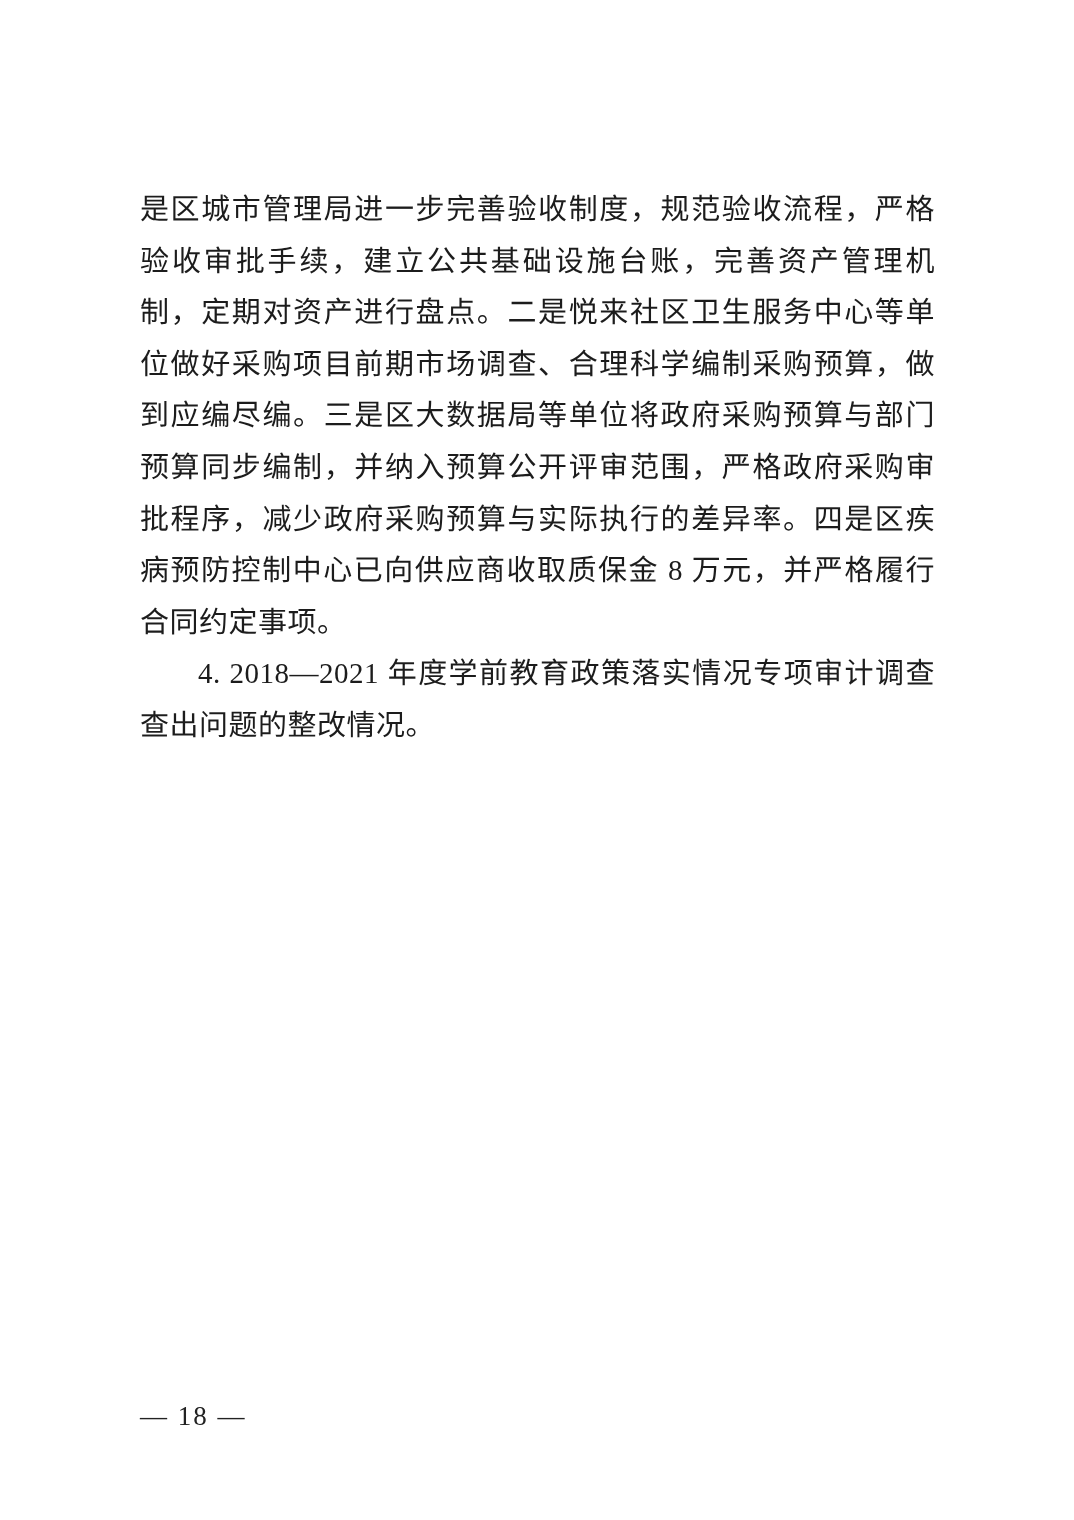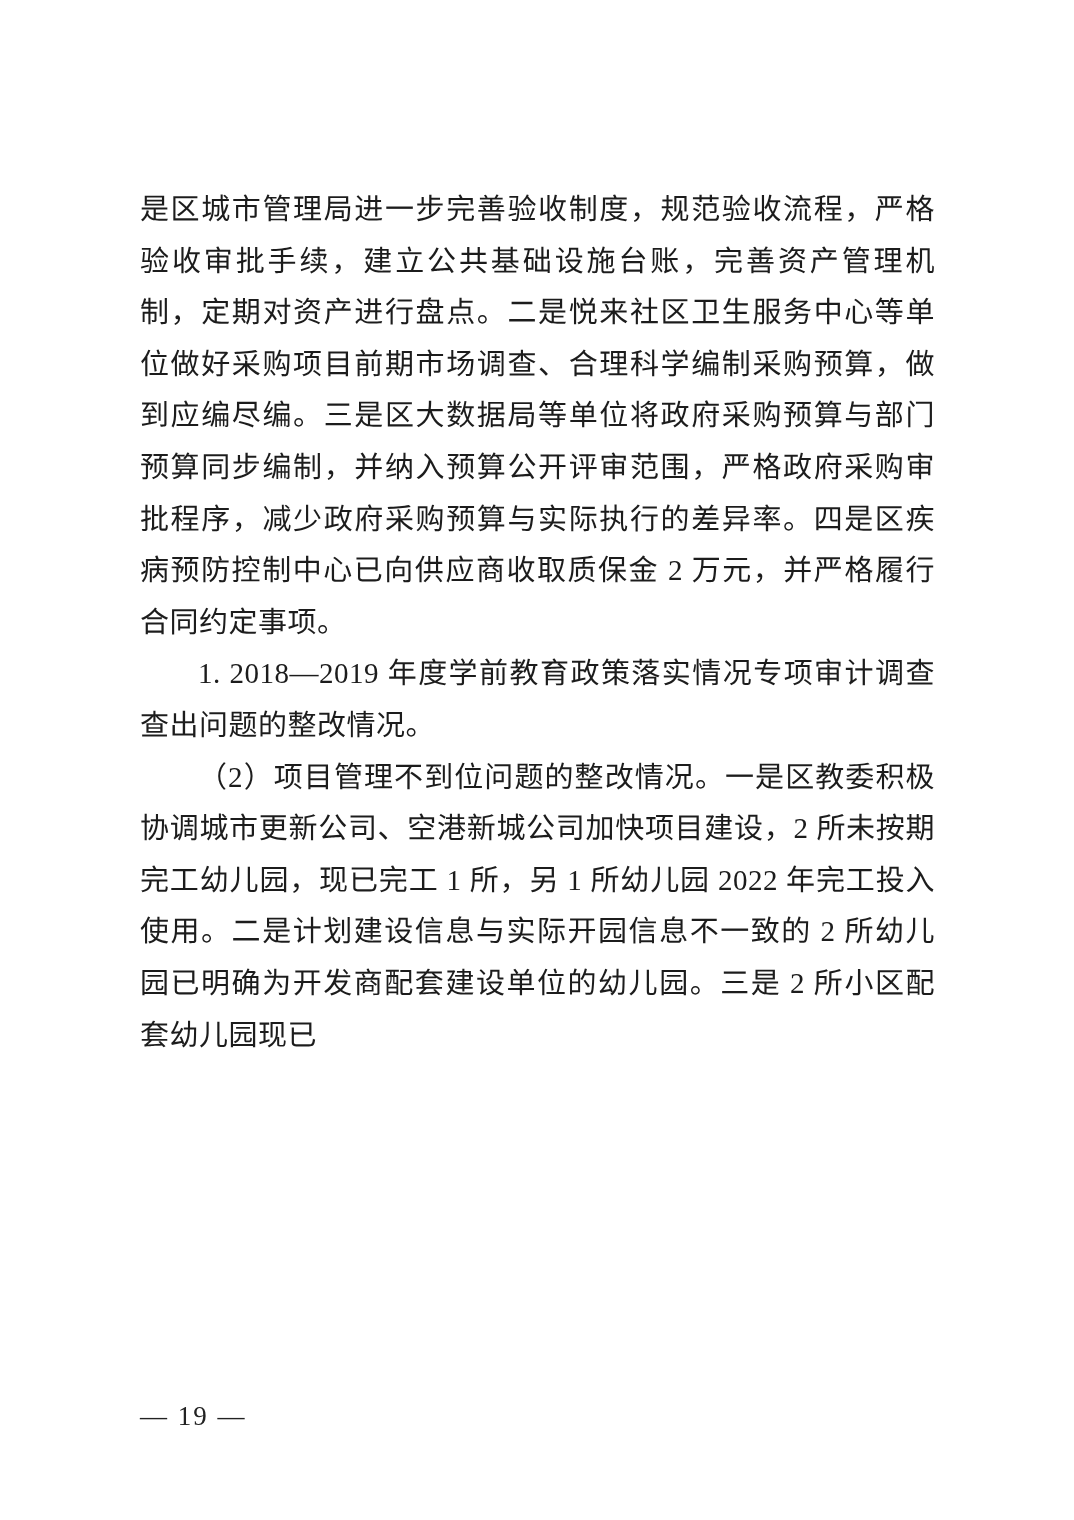--- a/index.html
+++ b/index.html
@@ -41,20 +41,19 @@
     line-height: 36px;
     color: #222222;
     letter-spacing: 2px;
   }
 </style>
 </head>
 <body>
 
 <div class="page">
   <div class="content">
-    <p class="para">是区城市管理局进一步完善验收制度，规范验收流程，严格验收审批手续，建立公共基础设施台账，完善资产管理机制，定期对资产进行盘点。二是悦来社区卫生服务中心等单位做好采购项目前期市场调查、合理科学编制采购预算，做到应编尽编。三是区大数据局等单位将政府采购预算与部门预算同步编制，并纳入预算公开评审范围，严格政府采购审批程序，减少政府采购预算与实际执行的差异率。四是区疾病预防控制中心已向供应商收取质保金 2 万元，并严格履行合同约定事项。</p>
-    <p class="para indent">1. 2018—2019 年度学前教育政策落实情况专项审计调查查出问题的整改情况。</p>
-    <p class="para indent">（2）项目管理不到位问题的整改情况。一是区教委积极协调城市更新公司、空港新城公司加快项目建设，2 所未按期完工幼儿园，现已完工 1 所，另 1 所幼儿园 2022 年完工投入使用。二是计划建设信息与实际开园信息不一致的 2 所幼儿园已明确为开发商配套建设单位的幼儿园。三是 2 所小区配套幼儿园现已</p>
+    <p class="para">是区城市管理局进一步完善验收制度，规范验收流程，严格验收审批手续，建立公共基础设施台账，完善资产管理机制，定期对资产进行盘点。二是悦来社区卫生服务中心等单位做好采购项目前期市场调查、合理科学编制采购预算，做到应编尽编。三是区大数据局等单位将政府采购预算与部门预算同步编制，并纳入预算公开评审范围，严格政府采购审批程序，减少政府采购预算与实际执行的差异率。四是区疾病预防控制中心已向供应商收取质保金 8 万元，并严格履行合同约定事项。</p>
+    <p class="para indent">4. 2018—2021 年度学前教育政策落实情况专项审计调查查出问题的整改情况。</p>
   </div>
   <div class="footer">
-    <span>— 19 —</span>
+    <span>— 18 —</span>
   </div>
 </div>
 
 </body></html>

